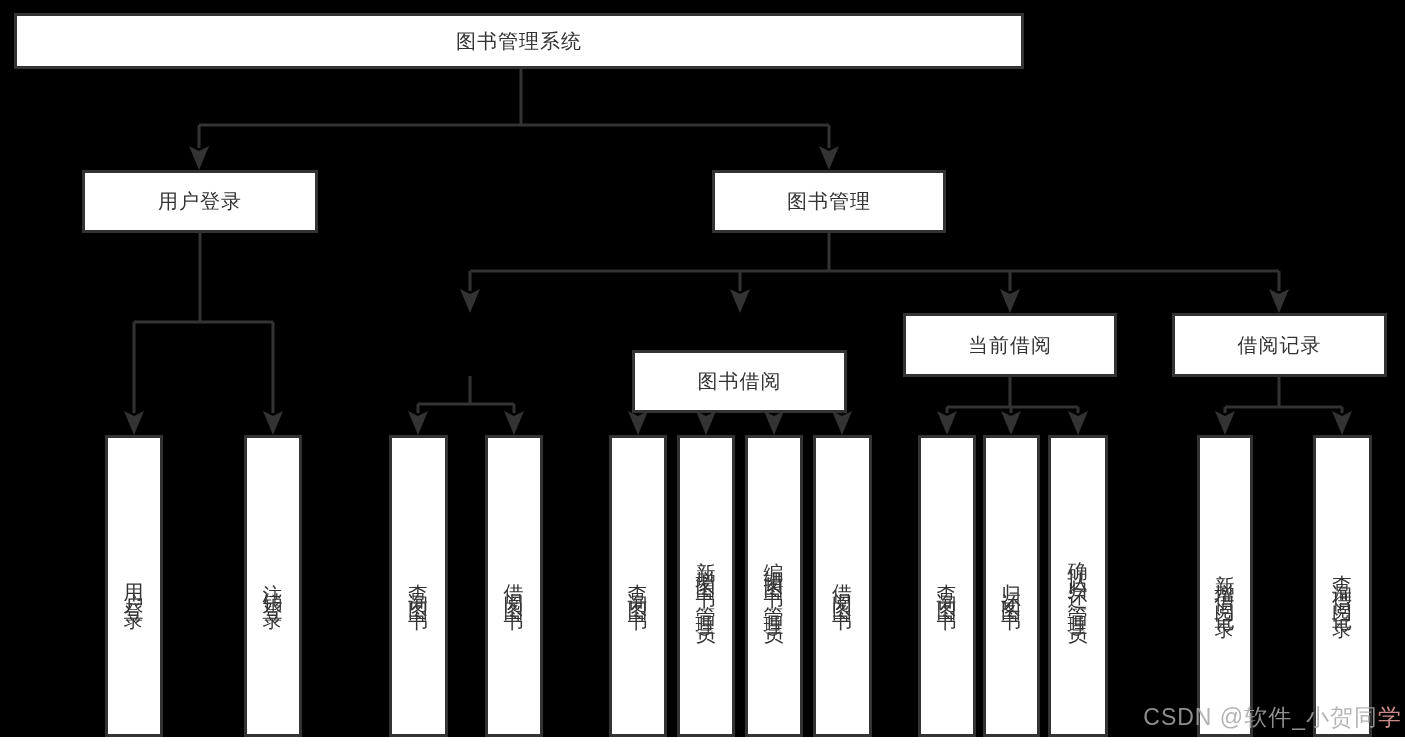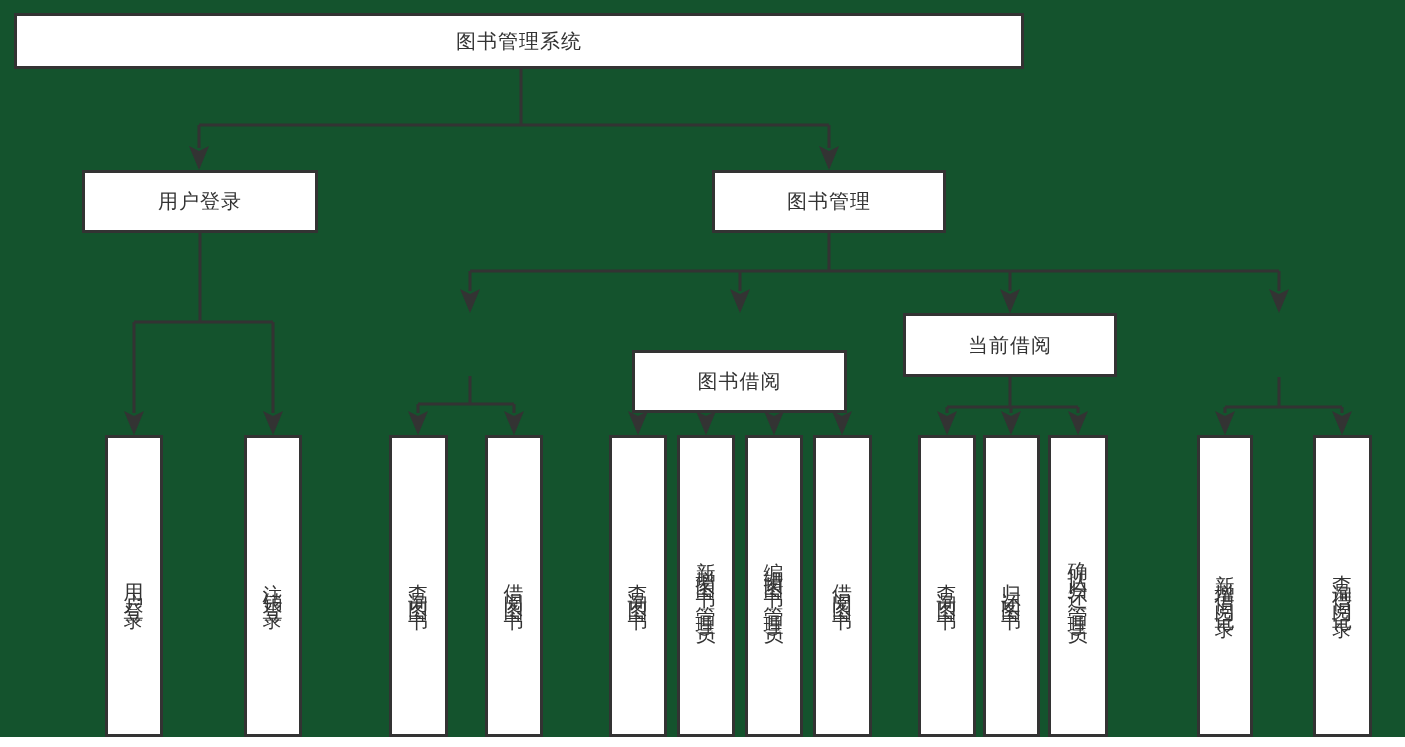--- a/index.html
+++ b/index.html
@@ -1,20 +1,20 @@
 <!DOCTYPE html>
 <html><head>
 <meta charset="utf-8">
 <style>
   html, body { margin: 0; padding: 0; background: #ffffff; }
   .canvas {
     position: relative;
     width: 1405px;
     height: 737px;
-    background: #14532d;
+    background: #000000;
     font-family: "Liberation Sans", "DejaVu Sans", sans-serif;
     color: #333333;
     overflow: hidden;
   }
   svg.connectors {
     position: absolute;
     left: 0; top: 0;
     width: 1405px; height: 747px;
     pointer-events: none;
   }
@@ -109,20 +109,21 @@
     </g>
   </svg>
 
   <div class="node" style="left:14px; top:13px; width:1010px; height:56px;">图书管理系统</div>
 
   <div class="node" style="left:82px; top:170px; width:236px; height:63px;">用户登录</div>
   <div class="node" style="left:712px; top:170px; width:234px; height:63px;">图书管理</div>
 
   <div class="node" style="left:632px; top:313px; width:215px; height:63px;margin-top:37px;">图书借阅</div>
   <div class="node" style="left:903px; top:313px; width:214px; height:64px;">当前借阅</div>
+  <div class="node" style="left:1172px; top:313px; width:215px; height:64px;">借阅记录</div>
 
   <div class="leaf" style="left:105px; width:58px;">
     <span class="vtext">用户登录</span>
   </div>
   <div class="leaf" style="left:244px; width:58px;">
     <span class="vtext">注销登录</span>
   </div>
 
   <div class="leaf" style="left:389px; width:59px;">
     <span class="vtext">查询图书</span>
@@ -154,14 +155,17 @@
     <span class="vtext">确认归还（管理员）</span>
   </div>
 
   <div class="leaf" style="left:1197px; width:56px;">
     <span class="vtext">新增借阅记录</span>
   </div>
   <div class="leaf" style="left:1313px; width:59px;">
     <span class="vtext">查询借阅记录</span>
   </div>
 
+  <div class="watermark">
+    <span class="wm-gray">CSDN @软件_小贺同</span><span class="wm-pink">学</span>
+  </div>
 
 </div>
 
 </body></html>

